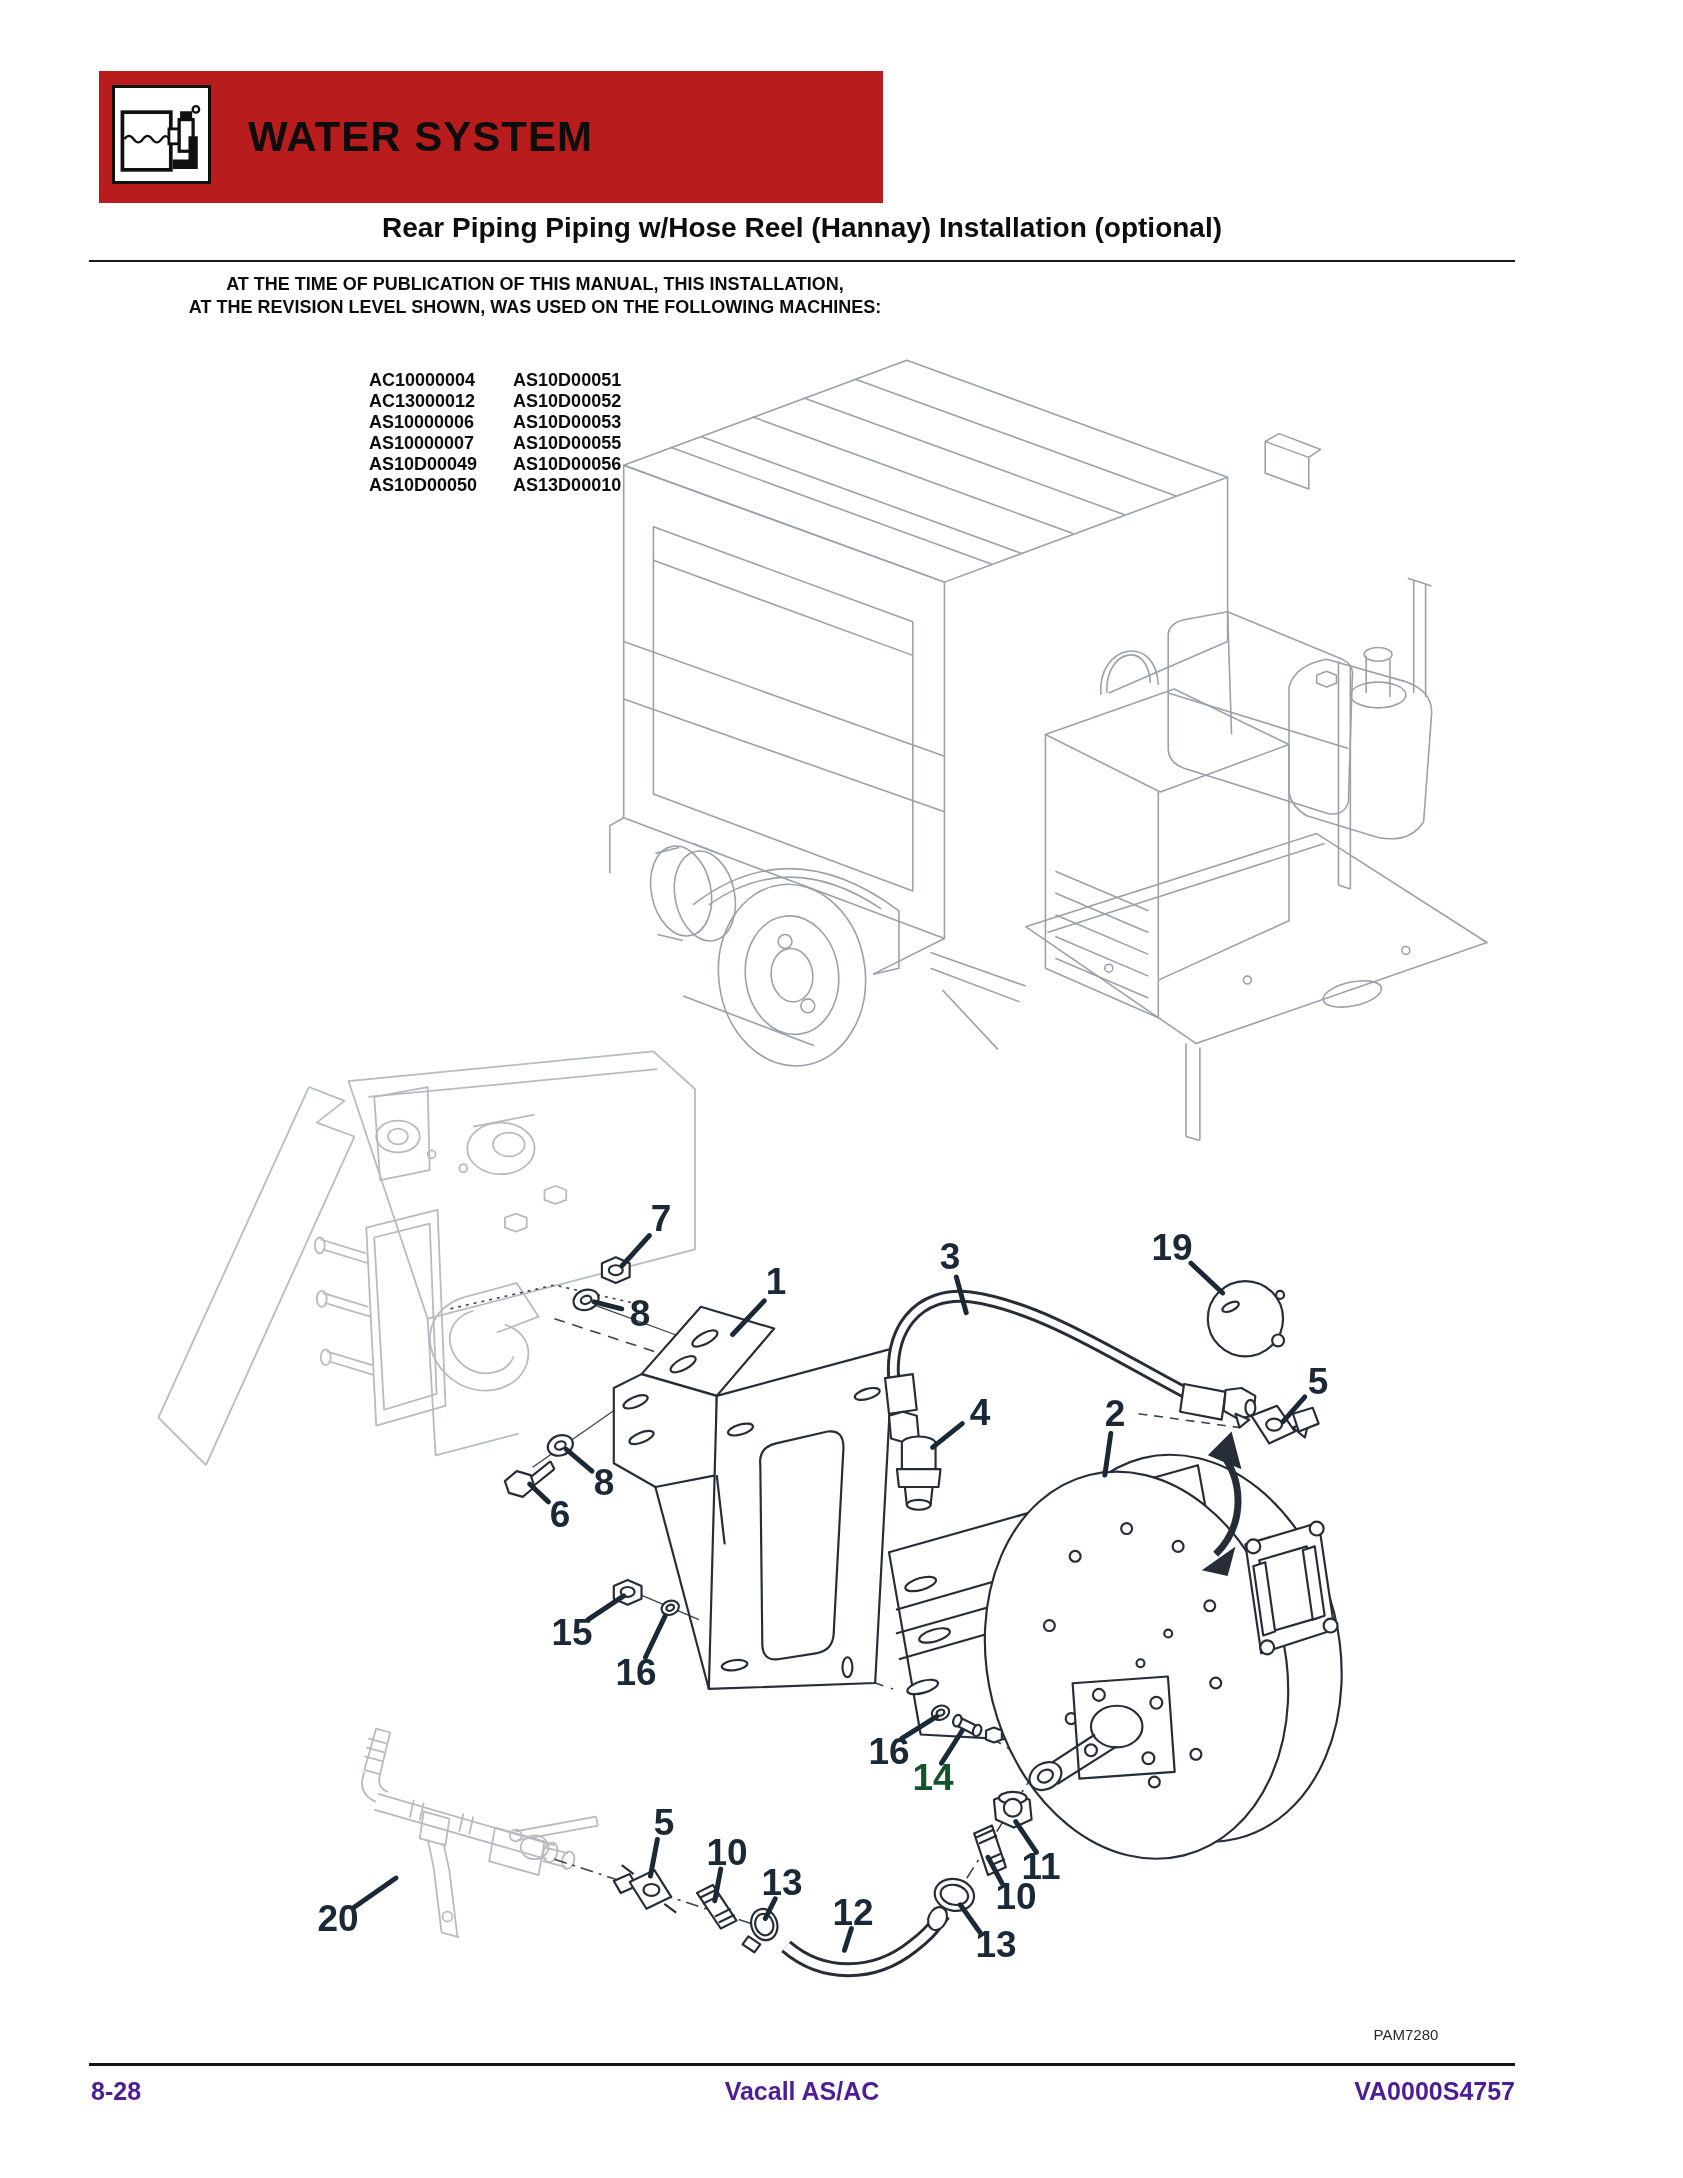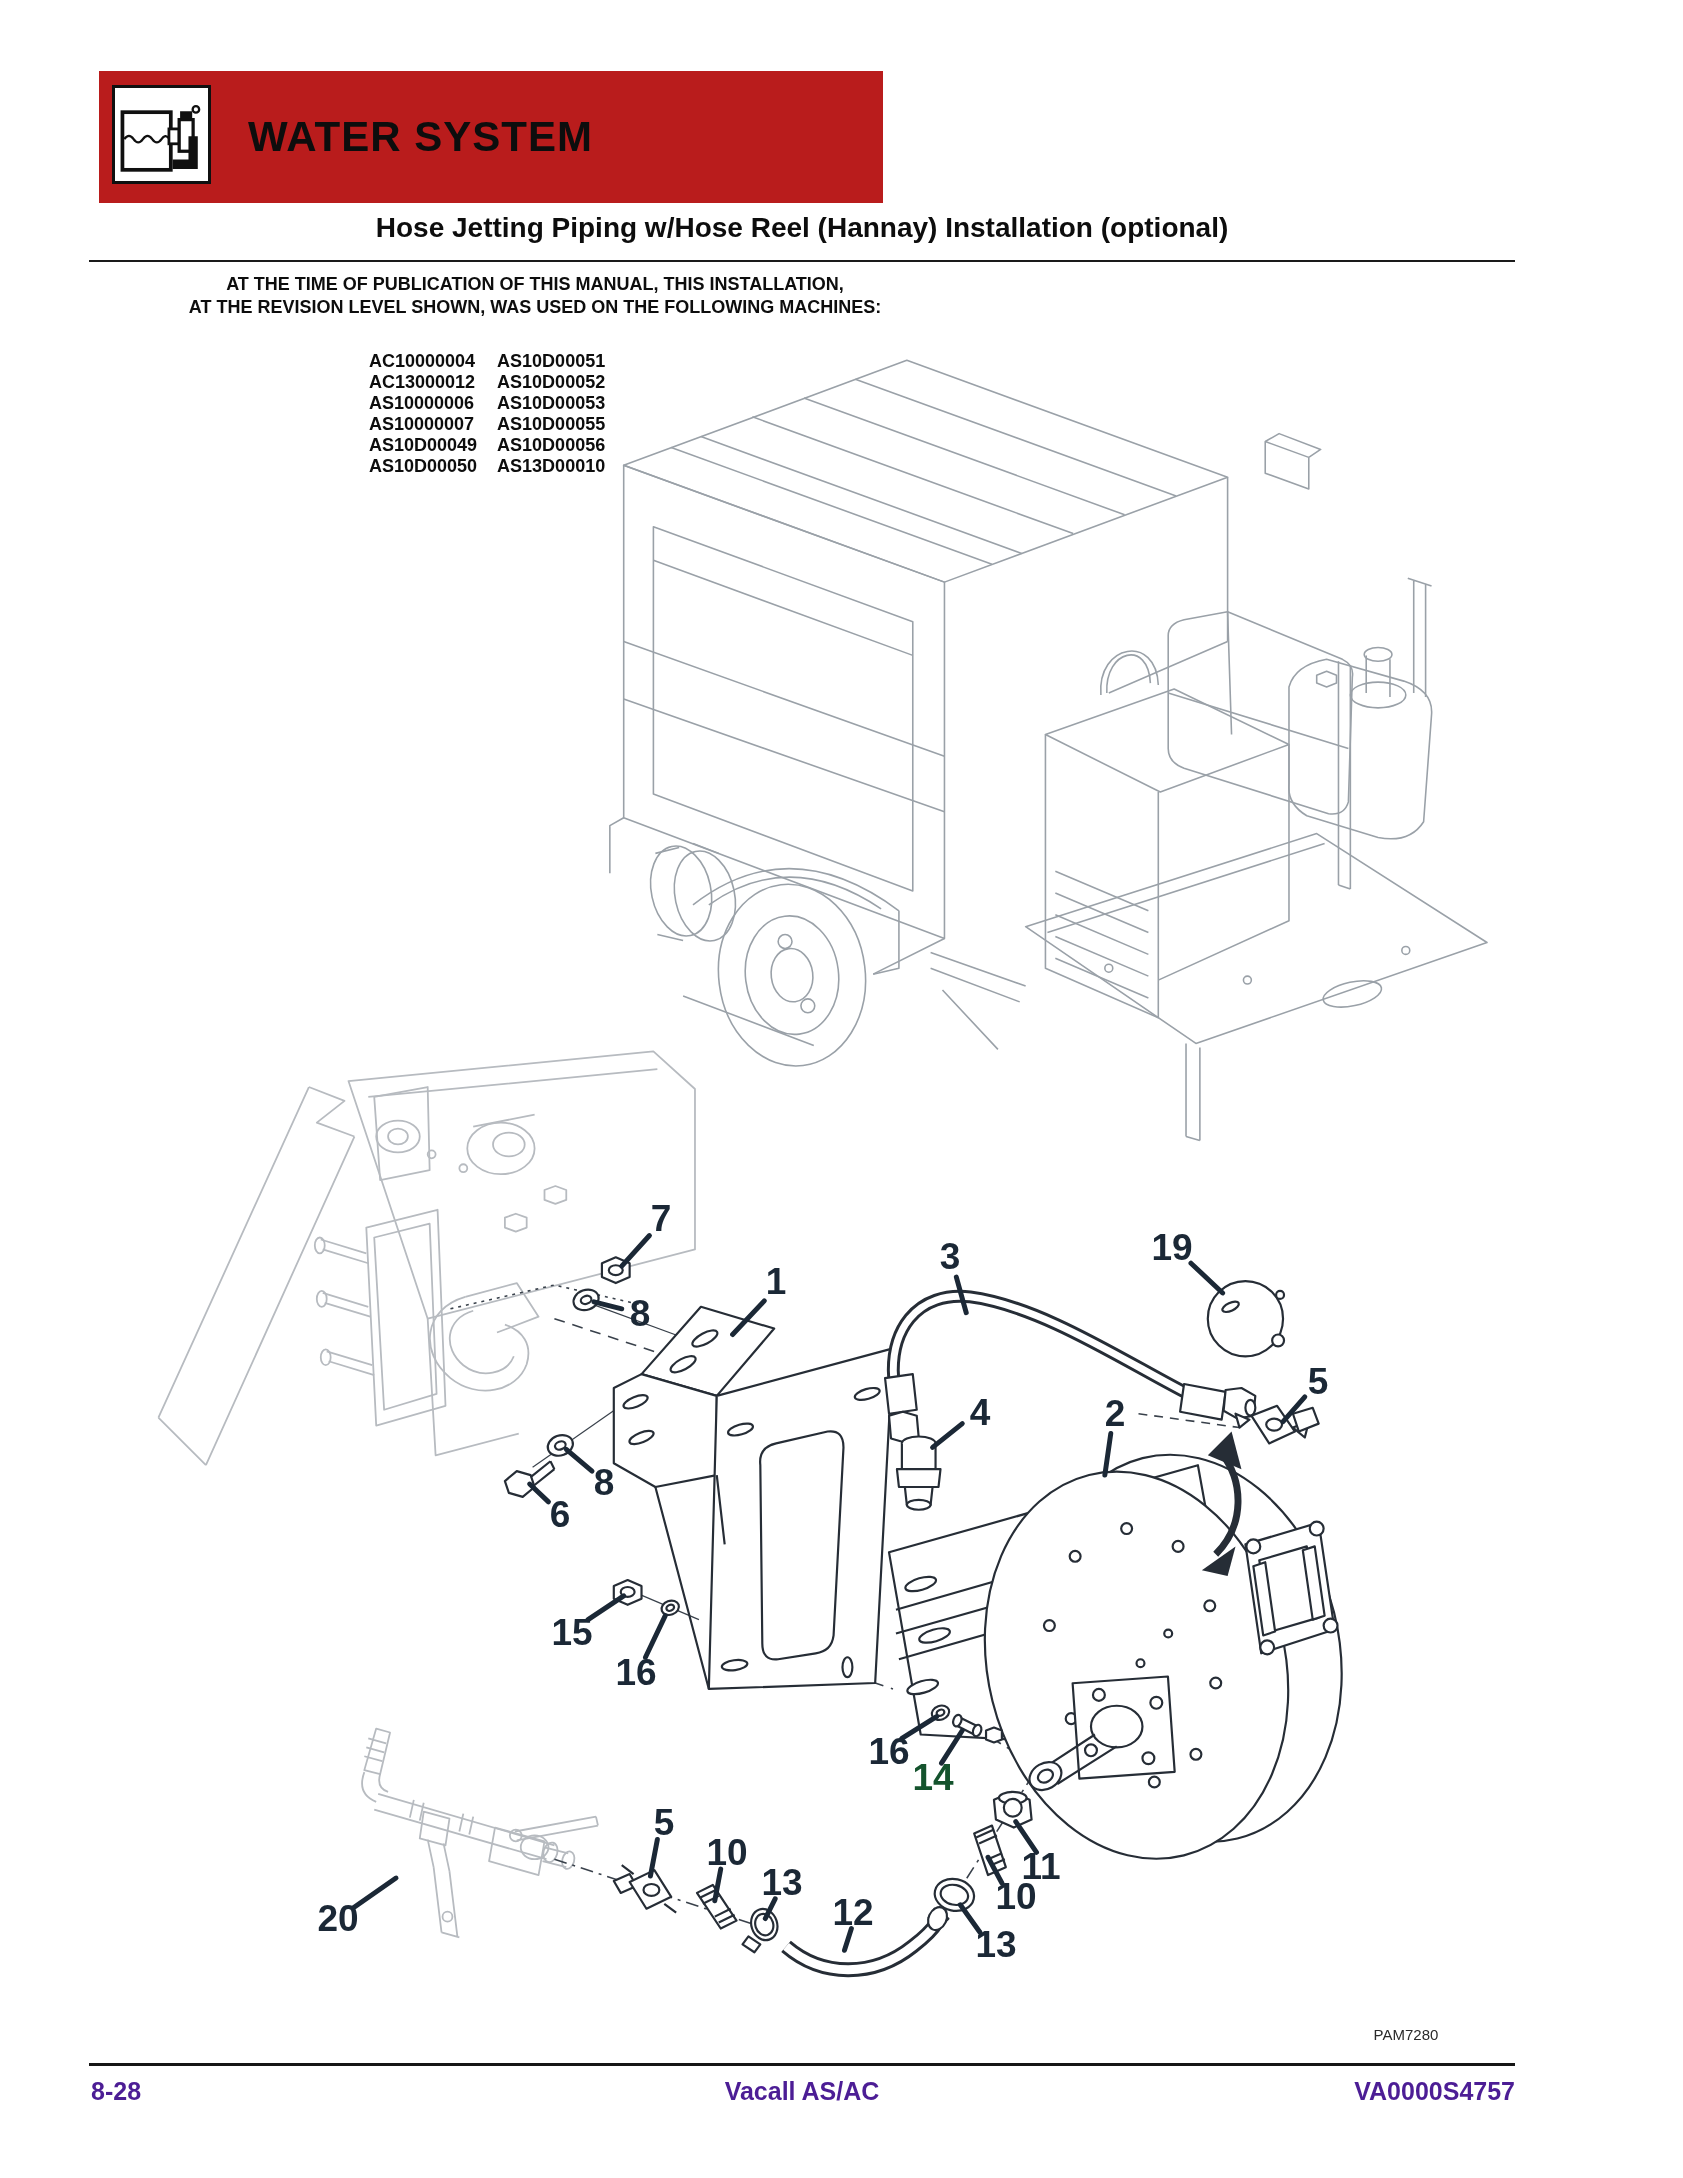--- a/index.html
+++ b/index.html
@@ -14,21 +14,21 @@
   #banner-title{margin-left:149px;font-size:42px;font-weight:bold;color:#0d0d0d;
                 letter-spacing:1px;}
   
   #section-title{left:89px;top:212px;width:1426px;text-align:center;
                  font-size:28px;font-weight:bold;color:#0d0d0d;}
   #title-rule{left:89px;top:260px;width:1426px;height:2px;background:#1a1a1a;}
   
   #notice{left:119px;top:273px;width:832px;text-align:center;font-size:18px;
           font-weight:bold;color:#0d0d0d;line-height:23px;}
   
-  #machines{left:369px;top:351px;display:flex;gap:20px;font-size:18px;
+  #machines{left:369px;top:370px;display:flex;gap:36px;font-size:18px;
             font-weight:bold;color:#0d0d0d;line-height:21px;}
   #machines .col{display:flex;flex-direction:column;}
   
   #art{left:0;top:0;width:1683px;height:2178px;}
   
   .callout{position:absolute;transform:translate(-50%,-50%);font-size:37px;
            font-weight:bold;color:#1b2836;white-space:nowrap;}
   
   #figure-number{left:1302px;top:2026px;width:208px;text-align:center;
                  font-size:15px;color:#2a2a2a;}
@@ -54,21 +54,21 @@
           <rect x="69" y="34" width="15" height="34" stroke-width="3.5" fill="#fff"></rect>
           <rect x="71" y="26" width="11" height="8" stroke-width="2" fill="#101010"></rect>
           <circle cx="87" cy="23" r="3.5" stroke-width="2.5"></circle>
           <path d="M84,52 v30 h-22" stroke-width="10"></path>
         </g>
       </svg>
     </div>
     <div id="banner-title">WATER SYSTEM</div>
   </div>
 
-  <div id="section-title" class="abs">Hose Jetting Piping w/Hose Reel (Hannay) Installation (optional)</div>
+  <div id="section-title" class="abs">Rear Piping Piping w/Hose Reel (Hannay) Installation (optional)</div>
   <div id="title-rule" class="abs"></div>
 
   <div id="notice" class="abs">
     <div>AT THE TIME OF PUBLICATION OF THIS MANUAL, THIS INSTALLATION,</div>
     <div>AT THE REVISION LEVEL SHOWN, WAS USED ON THE FOLLOWING MACHINES:</div>
   </div>
 
   <div id="machines" class="abs">
     <div class="col" id="machines-col1">
         <div>AC10000004</div>

